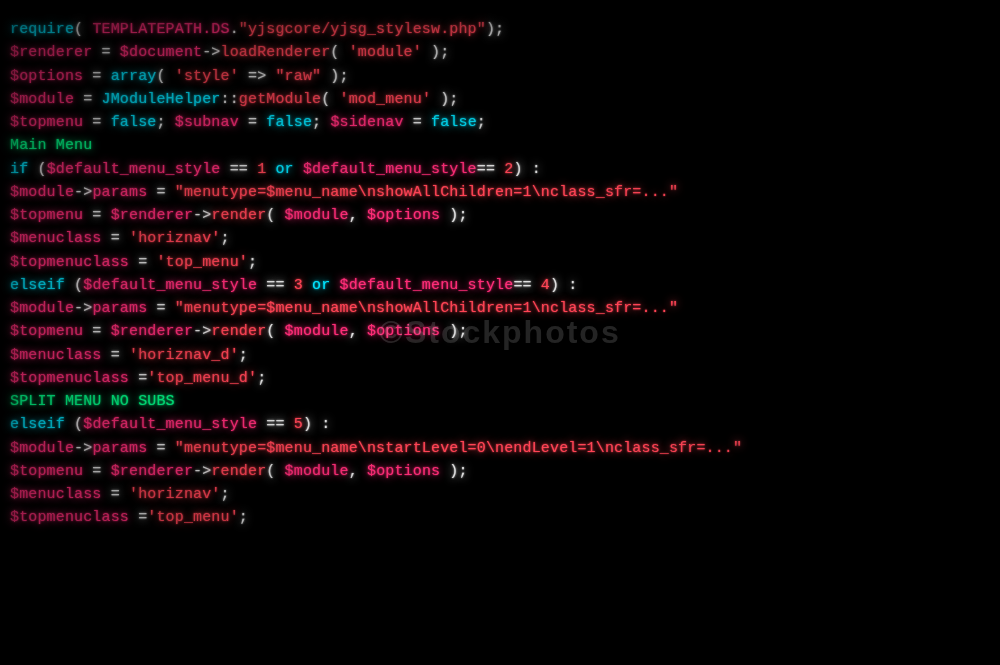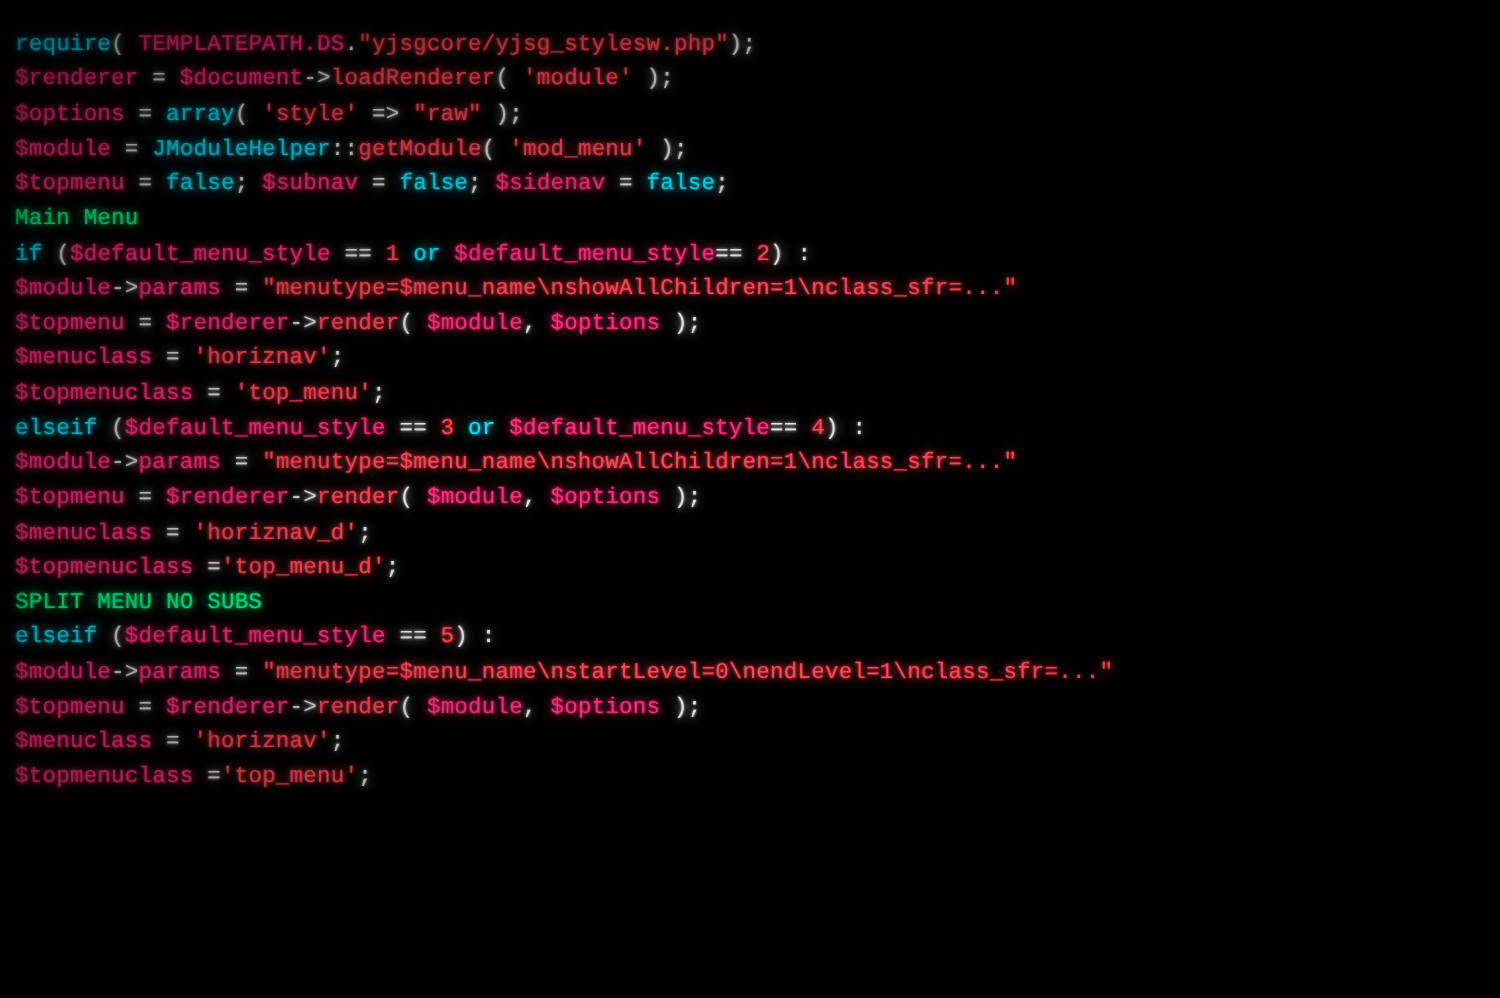--- a/index.html
+++ b/index.html
@@ -85,20 +85,21 @@
     }
   </style>
 </head>
 <body>
 
 <div class="code-block">
   <div class="blur-top"></div>
   <div class="blur-bottom"></div>
   <div class="blur-right"></div>
   <div class="blur-left"></div>
+  <div class="watermark">©Stockphotos</div>
   <div id="code-container">
       <div class="line"><span style="color: rgb(0, 229, 255); text-shadow: rgb(0, 229, 255) 0px 0px 8px, rgb(0, 229, 255) 0px 0px 2px;">require</span><span style="color: rgb(224, 224, 224); text-shadow: rgb(224, 224, 224) 0px 0px 8px, rgb(224, 224, 224) 0px 0px 2px;">( </span><span style="color: rgb(255, 45, 120); text-shadow: rgb(255, 45, 120) 0px 0px 8px, rgb(255, 45, 120) 0px 0px 2px;">TEMPLATEPATH.DS</span><span style="color: rgb(224, 224, 224); text-shadow: rgb(224, 224, 224) 0px 0px 8px, rgb(224, 224, 224) 0px 0px 2px;">.</span><span style="color: rgb(255, 68, 85); text-shadow: rgb(255, 68, 85) 0px 0px 8px, rgb(255, 68, 85) 0px 0px 2px;">"yjsgcore/yjsg_stylesw.php"</span><span style="color: rgb(224, 224, 224); text-shadow: rgb(224, 224, 224) 0px 0px 8px, rgb(224, 224, 224) 0px 0px 2px;">);</span></div>
       <div class="line"><span style="color: rgb(255, 45, 120); text-shadow: rgb(255, 45, 120) 0px 0px 8px, rgb(255, 45, 120) 0px 0px 2px;">$renderer</span><span style="color: rgb(224, 224, 224); text-shadow: rgb(224, 224, 224) 0px 0px 8px, rgb(224, 224, 224) 0px 0px 2px;">   = </span><span style="color: rgb(255, 45, 120); text-shadow: rgb(255, 45, 120) 0px 0px 8px, rgb(255, 45, 120) 0px 0px 2px;">$document</span><span style="color: rgb(224, 224, 224); text-shadow: rgb(224, 224, 224) 0px 0px 8px, rgb(224, 224, 224) 0px 0px 2px;">-&gt;</span><span style="color: rgb(255, 68, 85); text-shadow: rgb(255, 68, 85) 0px 0px 8px, rgb(255, 68, 85) 0px 0px 2px;">loadRenderer</span><span style="color: rgb(224, 224, 224); text-shadow: rgb(224, 224, 224) 0px 0px 8px, rgb(224, 224, 224) 0px 0px 2px;">( </span><span style="color: rgb(255, 68, 85); text-shadow: rgb(255, 68, 85) 0px 0px 8px, rgb(255, 68, 85) 0px 0px 2px;">'module'</span><span style="color: rgb(224, 224, 224); text-shadow: rgb(224, 224, 224) 0px 0px 8px, rgb(224, 224, 224) 0px 0px 2px;"> );</span></div>
       <div class="line"><span style="color: rgb(255, 45, 120); text-shadow: rgb(255, 45, 120) 0px 0px 8px, rgb(255, 45, 120) 0px 0px 2px;">$options</span><span style="color: rgb(224, 224, 224); text-shadow: rgb(224, 224, 224) 0px 0px 8px, rgb(224, 224, 224) 0px 0px 2px;">    = </span><span style="color: rgb(0, 229, 255); text-shadow: rgb(0, 229, 255) 0px 0px 8px, rgb(0, 229, 255) 0px 0px 2px;">array</span><span style="color: rgb(224, 224, 224); text-shadow: rgb(224, 224, 224) 0px 0px 8px, rgb(224, 224, 224) 0px 0px 2px;">( </span><span style="color: rgb(255, 68, 85); text-shadow: rgb(255, 68, 85) 0px 0px 8px, rgb(255, 68, 85) 0px 0px 2px;">'style'</span><span style="color: rgb(224, 224, 224); text-shadow: rgb(224, 224, 224) 0px 0px 8px, rgb(224, 224, 224) 0px 0px 2px;"> =&gt; </span><span style="color: rgb(255, 68, 85); text-shadow: rgb(255, 68, 85) 0px 0px 8px, rgb(255, 68, 85) 0px 0px 2px;">"raw"</span><span style="color: rgb(224, 224, 224); text-shadow: rgb(224, 224, 224) 0px 0px 8px, rgb(224, 224, 224) 0px 0px 2px;"> );</span></div>
       <div class="line"><span style="color: rgb(255, 45, 120); text-shadow: rgb(255, 45, 120) 0px 0px 8px, rgb(255, 45, 120) 0px 0px 2px;">$module</span><span style="color: rgb(224, 224, 224); text-shadow: rgb(224, 224, 224) 0px 0px 8px, rgb(224, 224, 224) 0px 0px 2px;">    = </span><span style="color: rgb(0, 229, 255); text-shadow: rgb(0, 229, 255) 0px 0px 8px, rgb(0, 229, 255) 0px 0px 2px;">JModuleHelper</span><span style="color: rgb(224, 224, 224); text-shadow: rgb(224, 224, 224) 0px 0px 8px, rgb(224, 224, 224) 0px 0px 2px;">::</span><span style="color: rgb(255, 68, 85); text-shadow: rgb(255, 68, 85) 0px 0px 8px, rgb(255, 68, 85) 0px 0px 2px;">getModule</span><span style="color: rgb(224, 224, 224); text-shadow: rgb(224, 224, 224) 0px 0px 8px, rgb(224, 224, 224) 0px 0px 2px;">( </span><span style="color: rgb(255, 68, 85); text-shadow: rgb(255, 68, 85) 0px 0px 8px, rgb(255, 68, 85) 0px 0px 2px;">'mod_menu'</span><span style="color: rgb(224, 224, 224); text-shadow: rgb(224, 224, 224) 0px 0px 8px, rgb(224, 224, 224) 0px 0px 2px;"> );</span></div>
       <div class="line"><span style="color: rgb(255, 45, 120); text-shadow: rgb(255, 45, 120) 0px 0px 8px, rgb(255, 45, 120) 0px 0px 2px;">$topmenu</span><span style="color: rgb(224, 224, 224); text-shadow: rgb(224, 224, 224) 0px 0px 8px, rgb(224, 224, 224) 0px 0px 2px;">   = </span><span style="color: rgb(0, 229, 255); text-shadow: rgb(0, 229, 255) 0px 0px 8px, rgb(0, 229, 255) 0px 0px 2px;">false</span><span style="color: rgb(224, 224, 224); text-shadow: rgb(224, 224, 224) 0px 0px 8px, rgb(224, 224, 224) 0px 0px 2px;">; </span><span style="color: rgb(255, 45, 120); text-shadow: rgb(255, 45, 120) 0px 0px 8px, rgb(255, 45, 120) 0px 0px 2px;">$subnav</span><span style="color: rgb(224, 224, 224); text-shadow: rgb(224, 224, 224) 0px 0px 8px, rgb(224, 224, 224) 0px 0px 2px;"> = </span><span style="color: rgb(0, 229, 255); text-shadow: rgb(0, 229, 255) 0px 0px 8px, rgb(0, 229, 255) 0px 0px 2px;">false</span><span style="color: rgb(224, 224, 224); text-shadow: rgb(224, 224, 224) 0px 0px 8px, rgb(224, 224, 224) 0px 0px 2px;">; </span><span style="color: rgb(255, 45, 120); text-shadow: rgb(255, 45, 120) 0px 0px 8px, rgb(255, 45, 120) 0px 0px 2px;">$sidenav</span><span style="color: rgb(224, 224, 224); text-shadow: rgb(224, 224, 224) 0px 0px 8px, rgb(224, 224, 224) 0px 0px 2px;"> = </span><span style="color: rgb(0, 229, 255); text-shadow: rgb(0, 229, 255) 0px 0px 8px, rgb(0, 229, 255) 0px 0px 2px;">false</span><span style="color: rgb(224, 224, 224); text-shadow: rgb(224, 224, 224) 0px 0px 8px, rgb(224, 224, 224) 0px 0px 2px;">;</span></div>
       <div class="line"><span style="color: rgb(0, 255, 136); text-shadow: rgb(0, 255, 136) 0px 0px 8px, rgb(0, 255, 136) 0px 0px 2px;">Main Menu</span></div>
       <div class="line"><span style="color: rgb(0, 229, 255); text-shadow: rgb(0, 229, 255) 0px 0px 8px, rgb(0, 229, 255) 0px 0px 2px;"> if</span><span style="color: rgb(224, 224, 224); text-shadow: rgb(224, 224, 224) 0px 0px 8px, rgb(224, 224, 224) 0px 0px 2px;"> (</span><span style="color: rgb(255, 45, 120); text-shadow: rgb(255, 45, 120) 0px 0px 8px, rgb(255, 45, 120) 0px 0px 2px;">$default_menu_style</span><span style="color: rgb(224, 224, 224); text-shadow: rgb(224, 224, 224) 0px 0px 8px, rgb(224, 224, 224) 0px 0px 2px;"> == </span><span style="color: rgb(255, 68, 85); text-shadow: rgb(255, 68, 85) 0px 0px 8px, rgb(255, 68, 85) 0px 0px 2px;">1</span><span style="color: rgb(0, 229, 255); text-shadow: rgb(0, 229, 255) 0px 0px 8px, rgb(0, 229, 255) 0px 0px 2px;"> or </span><span style="color: rgb(255, 45, 120); text-shadow: rgb(255, 45, 120) 0px 0px 8px, rgb(255, 45, 120) 0px 0px 2px;">$default_menu_style</span><span style="color: rgb(224, 224, 224); text-shadow: rgb(224, 224, 224) 0px 0px 8px, rgb(224, 224, 224) 0px 0px 2px;">== </span><span style="color: rgb(255, 68, 85); text-shadow: rgb(255, 68, 85) 0px 0px 8px, rgb(255, 68, 85) 0px 0px 2px;">2</span><span style="color: rgb(224, 224, 224); text-shadow: rgb(224, 224, 224) 0px 0px 8px, rgb(224, 224, 224) 0px 0px 2px;">) :</span></div>
       <div class="line"><span style="color: rgb(255, 45, 120); text-shadow: rgb(255, 45, 120) 0px 0px 8px, rgb(255, 45, 120) 0px 0px 2px;">        $module</span><span style="color: rgb(224, 224, 224); text-shadow: rgb(224, 224, 224) 0px 0px 8px, rgb(224, 224, 224) 0px 0px 2px;">-&gt;</span><span style="color: rgb(255, 45, 120); text-shadow: rgb(255, 45, 120) 0px 0px 8px, rgb(255, 45, 120) 0px 0px 2px;">params</span><span style="color: rgb(224, 224, 224); text-shadow: rgb(224, 224, 224) 0px 0px 8px, rgb(224, 224, 224) 0px 0px 2px;"> = </span><span style="color: rgb(255, 68, 85); text-shadow: rgb(255, 68, 85) 0px 0px 8px, rgb(255, 68, 85) 0px 0px 2px;">"menutype=$menu_name\nshowAllChildren=1\nclass_sfr=..."</span></div>
       <div class="line"><span style="color: rgb(255, 45, 120); text-shadow: rgb(255, 45, 120) 0px 0px 8px, rgb(255, 45, 120) 0px 0px 2px;">        $topmenu</span><span style="color: rgb(224, 224, 224); text-shadow: rgb(224, 224, 224) 0px 0px 8px, rgb(224, 224, 224) 0px 0px 2px;"> = </span><span style="color: rgb(255, 45, 120); text-shadow: rgb(255, 45, 120) 0px 0px 8px, rgb(255, 45, 120) 0px 0px 2px;">$renderer</span><span style="color: rgb(224, 224, 224); text-shadow: rgb(224, 224, 224) 0px 0px 8px, rgb(224, 224, 224) 0px 0px 2px;">-&gt;</span><span style="color: rgb(255, 68, 85); text-shadow: rgb(255, 68, 85) 0px 0px 8px, rgb(255, 68, 85) 0px 0px 2px;">render</span><span style="color: rgb(224, 224, 224); text-shadow: rgb(224, 224, 224) 0px 0px 8px, rgb(224, 224, 224) 0px 0px 2px;">( </span><span style="color: rgb(255, 45, 120); text-shadow: rgb(255, 45, 120) 0px 0px 8px, rgb(255, 45, 120) 0px 0px 2px;">$module</span><span style="color: rgb(224, 224, 224); text-shadow: rgb(224, 224, 224) 0px 0px 8px, rgb(224, 224, 224) 0px 0px 2px;">, </span><span style="color: rgb(255, 45, 120); text-shadow: rgb(255, 45, 120) 0px 0px 8px, rgb(255, 45, 120) 0px 0px 2px;">$options</span><span style="color: rgb(224, 224, 224); text-shadow: rgb(224, 224, 224) 0px 0px 8px, rgb(224, 224, 224) 0px 0px 2px;"> );</span></div>

